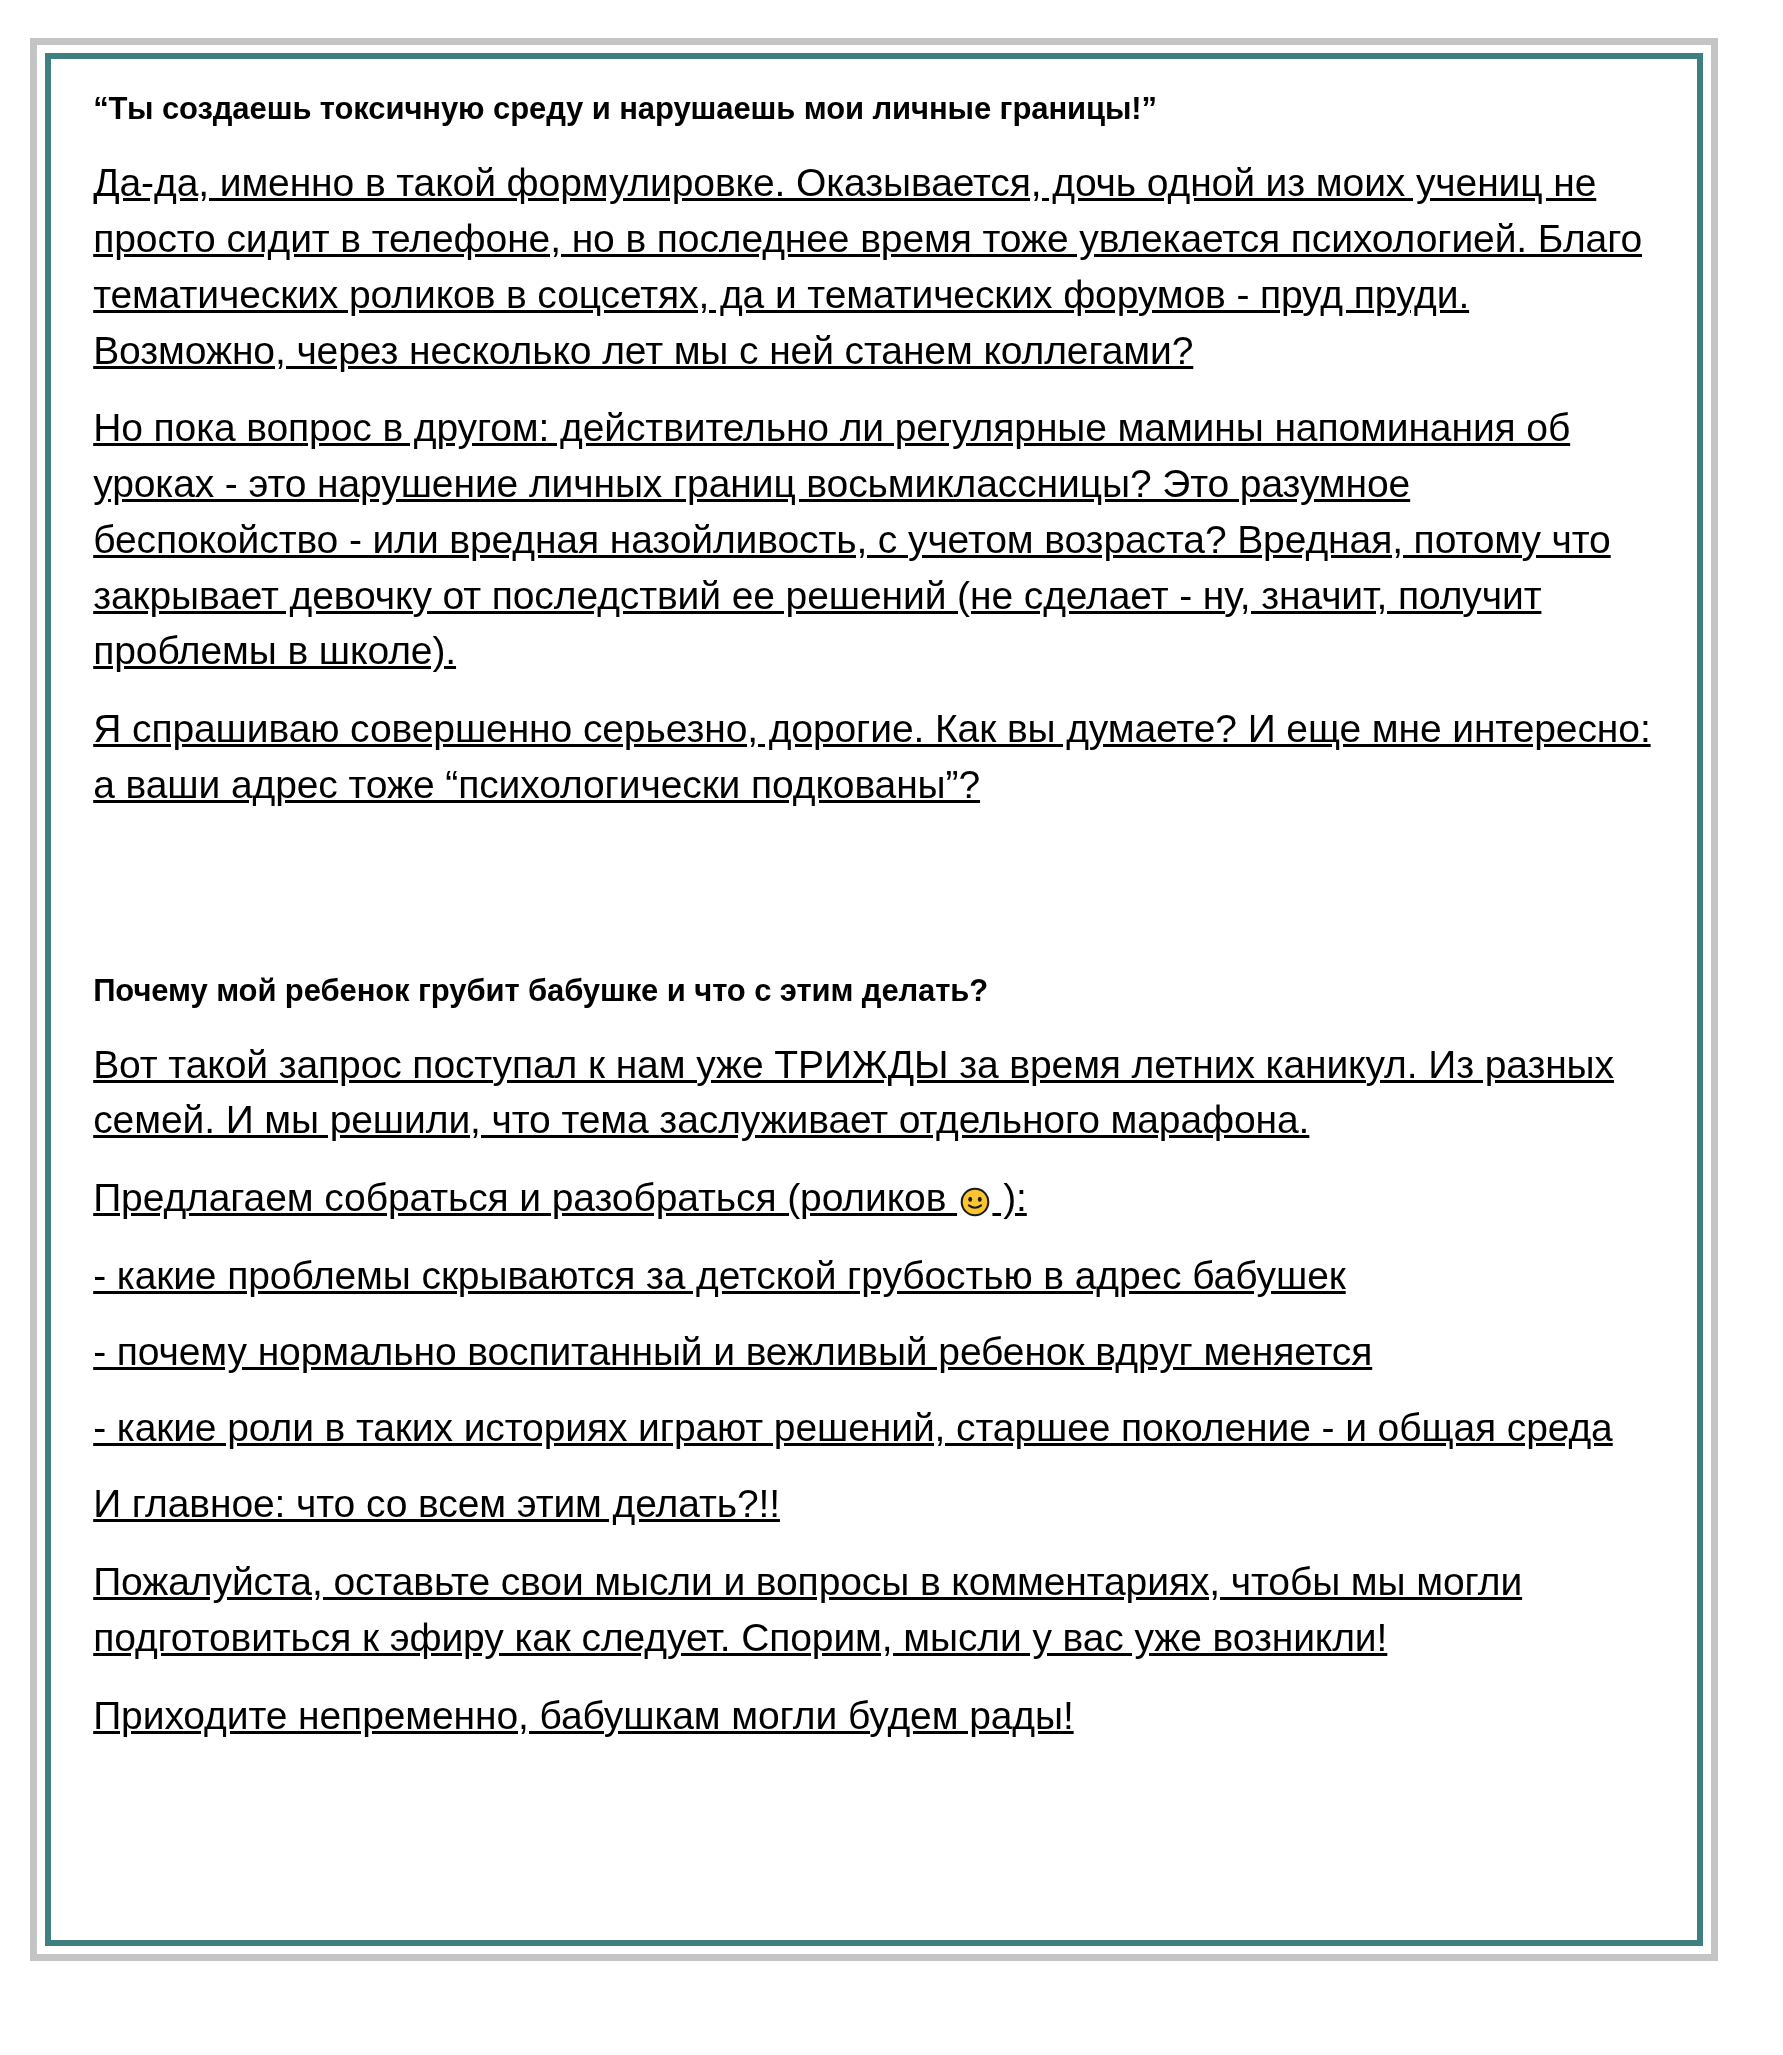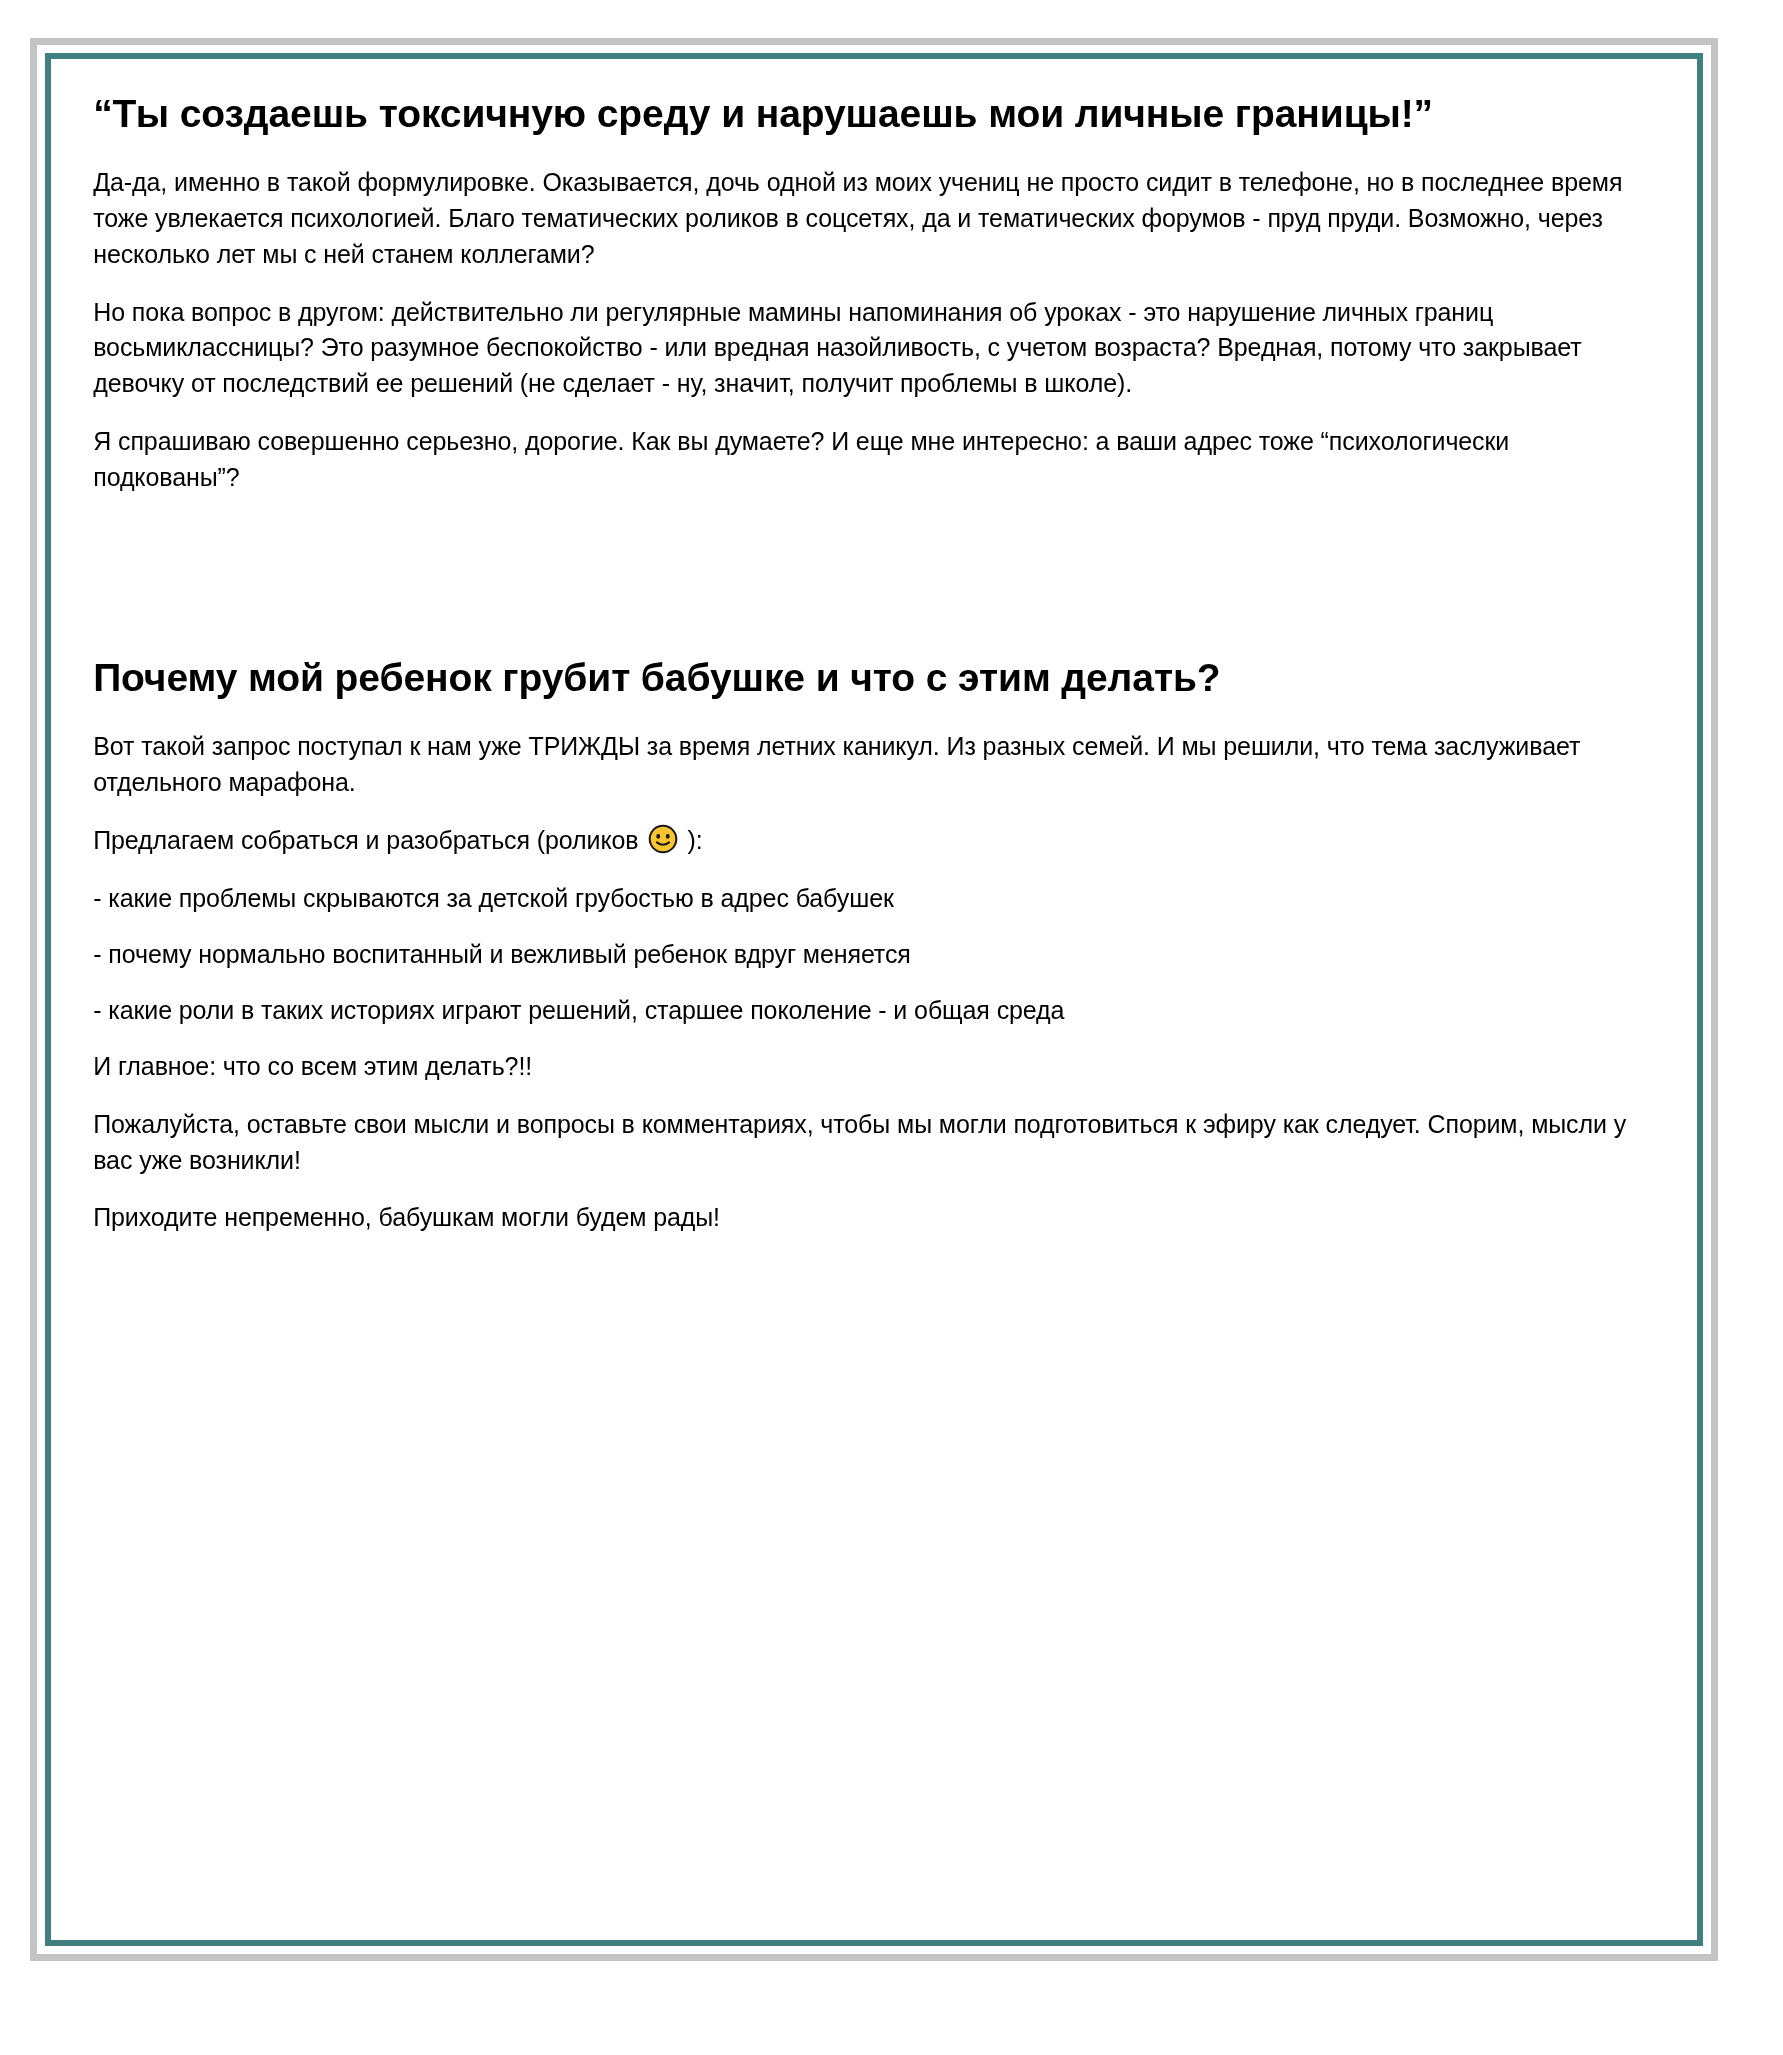--- a/index.html
+++ b/index.html
@@ -45,36 +45,37 @@
     top: 0;
     right: 0;
     bottom: 0;
     box-sizing: border-box;
     padding: 30px 42px 27px 42px;
     overflow: hidden;
     background: #ffffff;
   }
 
   h2.post-heading {
-    font-size: 39px;
+    font-size: 31px;
     font-weight: bold;
     line-height: 1.26;
     color: #000000;
     margin: 0 0 27px 0;
     letter-spacing: -0.1px;
     font-stretch: condensed;
   }
 
   p.post-para {
-    font-size: 25px;
+    font-size: 39px;
     font-weight: normal;
     line-height: 1.43;
     color: #000000;
     margin: 14px 0 22px 0;
     letter-spacing: -0.1px;
+    text-decoration: underline;
   }
 
   p.post-para.tight {
     margin-bottom: 20.4px;
   }
 
   .spacer-block {
     height: 136px;
   }
 

